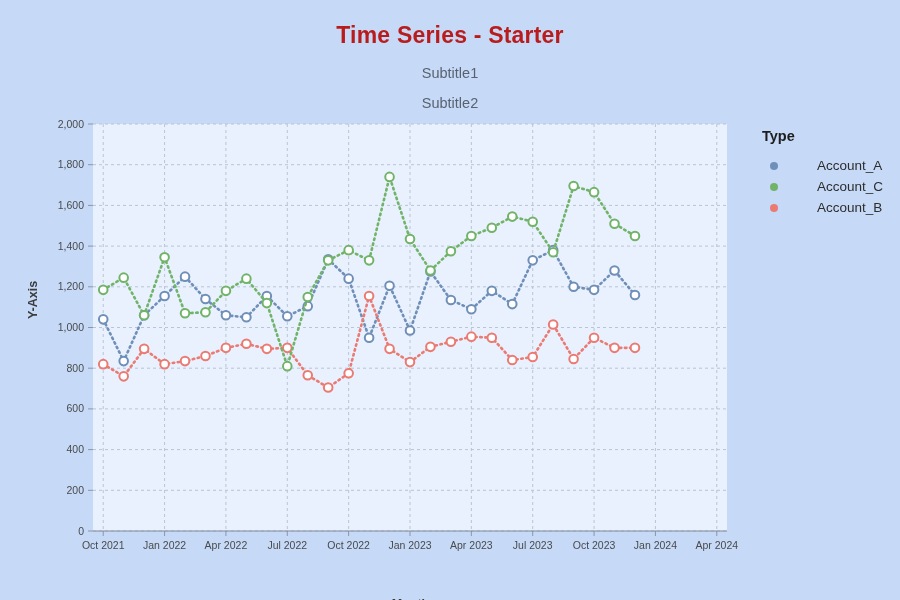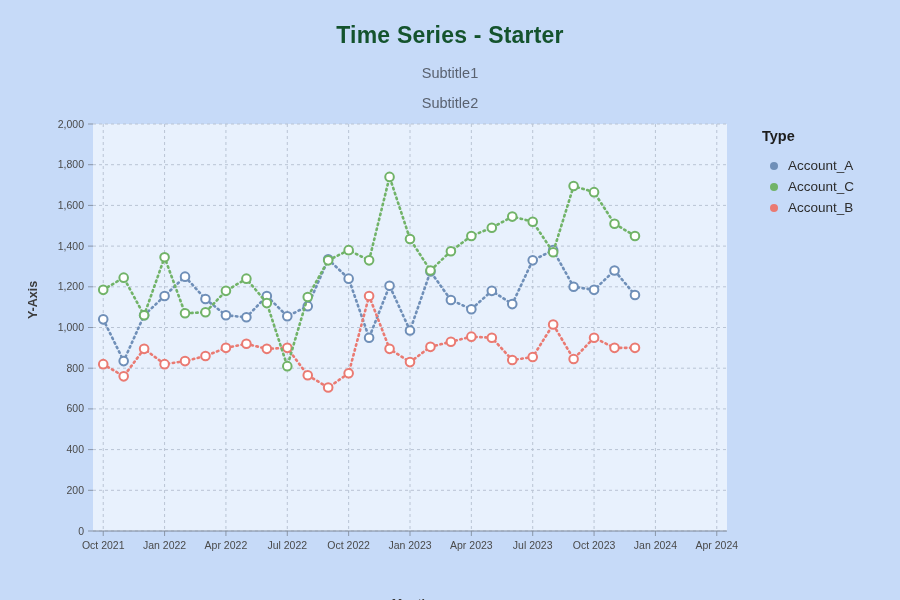--- a/index.html
+++ b/index.html
@@ -19,21 +19,21 @@
     inset: 0;
   }
   .chart-title {
     position: absolute;
     top: 22px;
     left: 0;
     width: 900px;
     text-align: center;
     font-size: 23px;
     font-weight: bold;
-    color: #14532d;
+    color: #b91c1c;
     letter-spacing: 0.2px;
   }
   .chart-subtitle {
     position: absolute;
     left: 0;
     width: 900px;
     text-align: center;
     font-size: 14.5px;
     color: #5a6270;
   }
@@ -73,20 +73,21 @@
     font-weight: bold;
     color: #1d1d1d;
     margin-bottom: 11px;
     margin-left: 14px;
   }
   .legend-item {
     display: flex;
     align-items: center;
     height: 21px;
     margin-left: 22px;
+    gap: 29px;
   }
   .legend-swatch {
     width: 8px;
     height: 8px;
     border-radius: 50%;
     margin-right: 10px;
     flex: none;
   }
   .legend-label {
     font-size: 13.5px;

